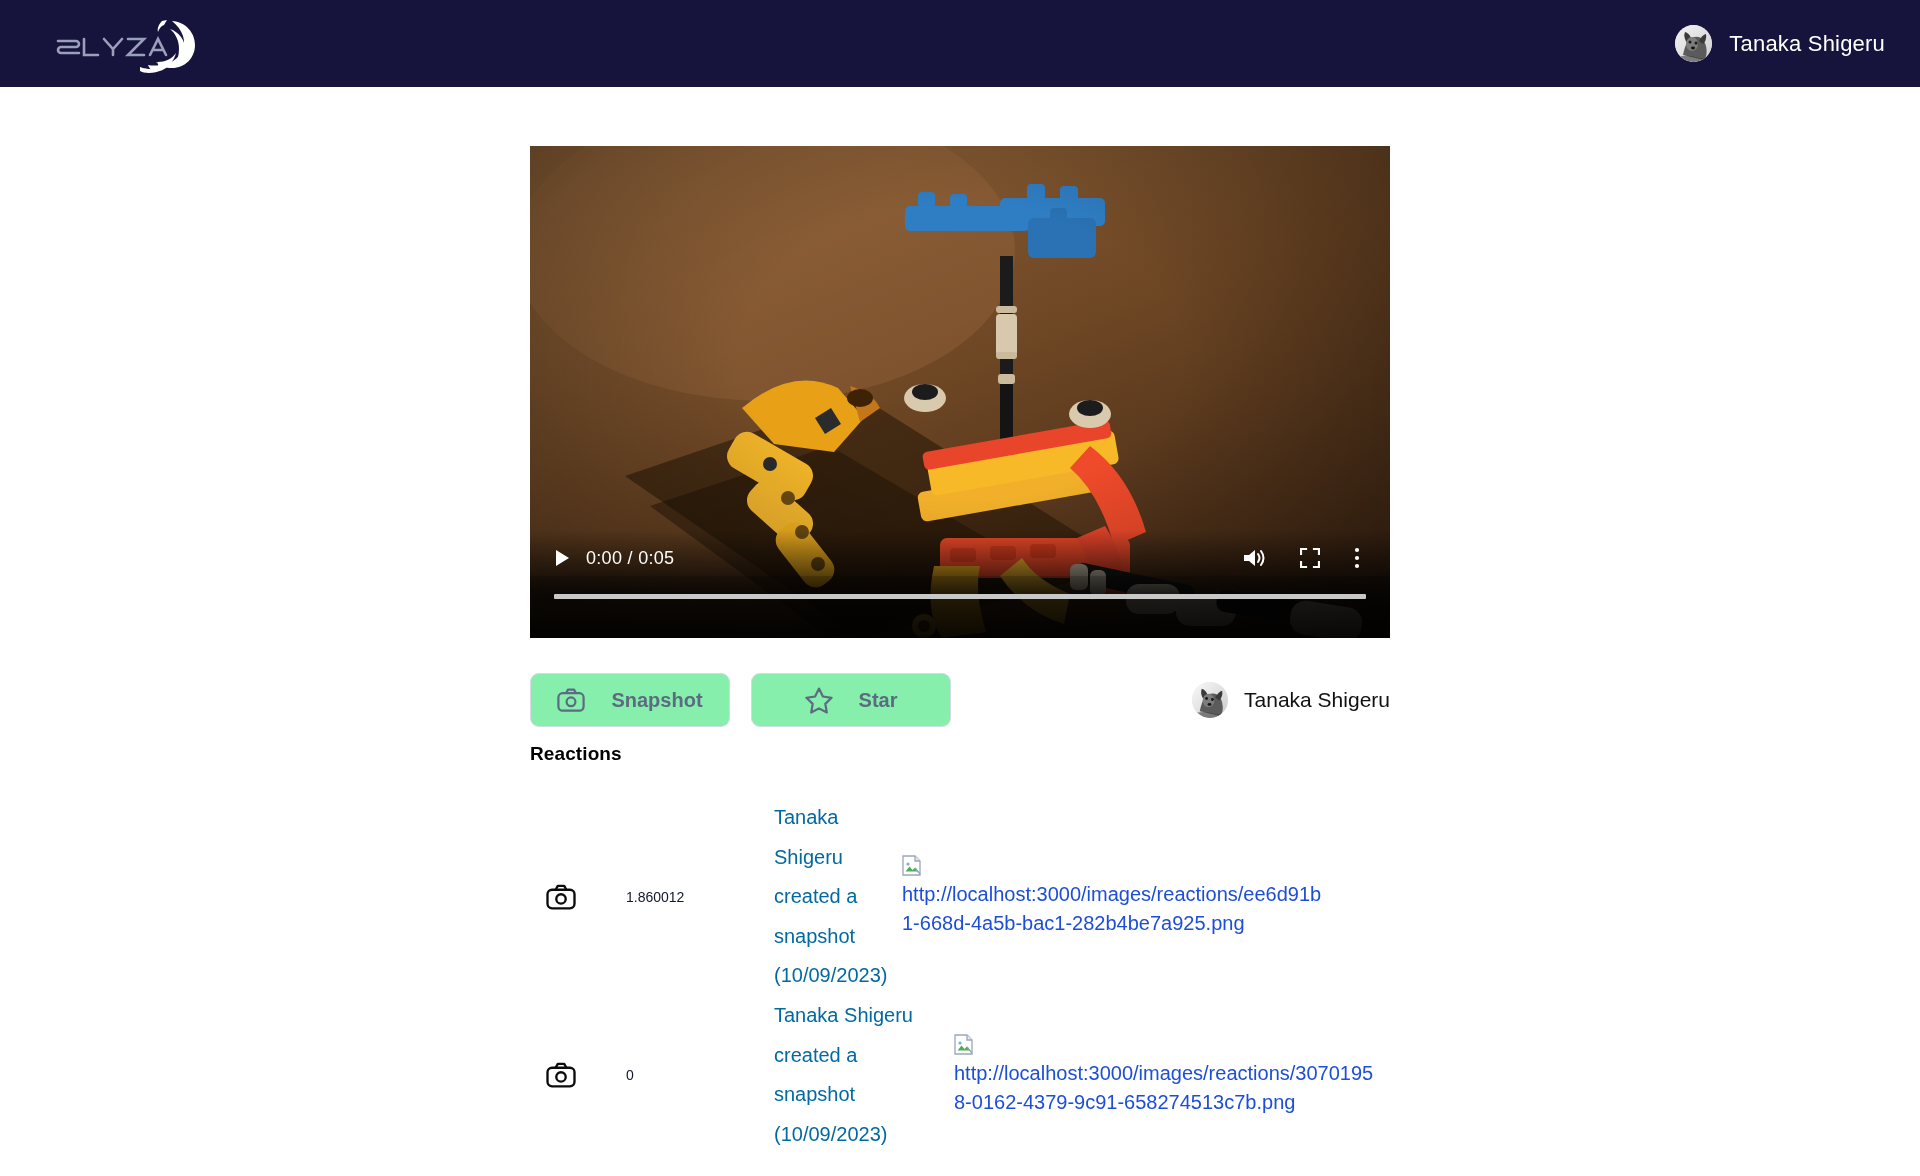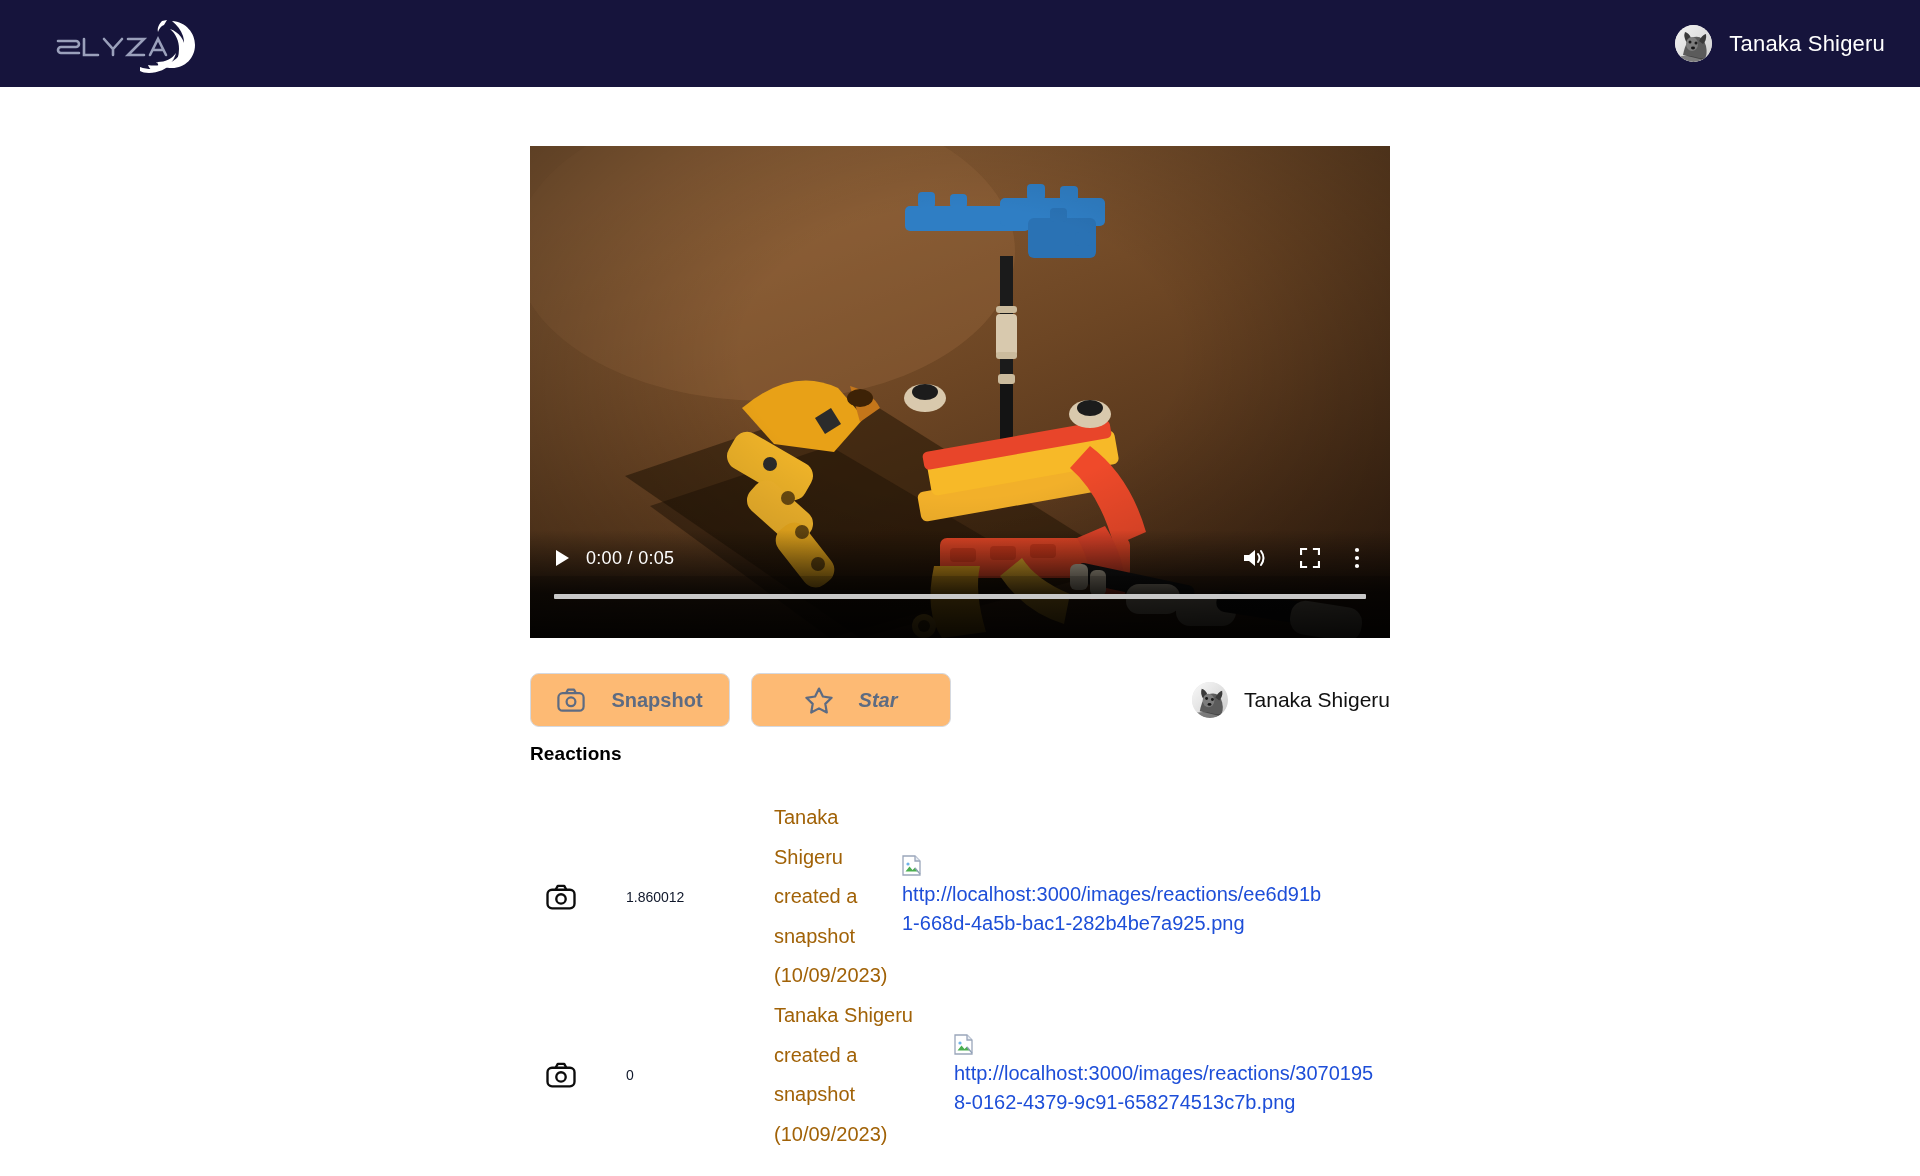--- a/index.html
+++ b/index.html
@@ -133,33 +133,33 @@
     display: flex;
     align-items: center;
     margin-top: 35px;
     height: 54px;
   }
   .action-btn {
     height: 54px;
     min-width: 200px;
     border: 1px solid #d5d9e0;
     border-radius: 9px;
-    background: #fdba74;
+    background: #86efac;
     display: flex;
     align-items: center;
     justify-content: center;
     gap: 26px;
     padding: 0 26px;
     cursor: pointer;
     color: #5d6b82;
     font-size: 20px;
     font-weight: bold;
     font-family: "Liberation Sans", sans-serif;
   }
-  .action-btn + .action-btn { margin-left: 21px; font-style: italic; }
+  .action-btn + .action-btn { margin-left: 21px; }
   .action-btn .btn-ico { display: flex; align-items: center; }
   .action-owner {
     margin-left: auto;
     display: flex;
     align-items: center;
     gap: 16px;
   }
   .action-owner .avatar { width: 36px; height: 36px; }
   .action-owner-name {
     font-size: 21px;
@@ -194,21 +194,21 @@
   .rx-time {
     width: 148px;
     flex: 0 0 148px;
     font-size: 14px;
     color: #0f172a;
   }
   .rx-desc {
     flex: 0 0 auto;
     font-size: 20px;
     line-height: 1.98;
-    color: #a16207;
+    color: #0369a1;
   }
   .rx-desc.w-narrow { width: 110px; }
   .rx-desc.w-wide { width: 162px; }
   .rx-media {
     flex: 1 1 auto;
     padding-left: 18px;
     align-self: center;
   }
   .broken-img {
     display: inline-block;

